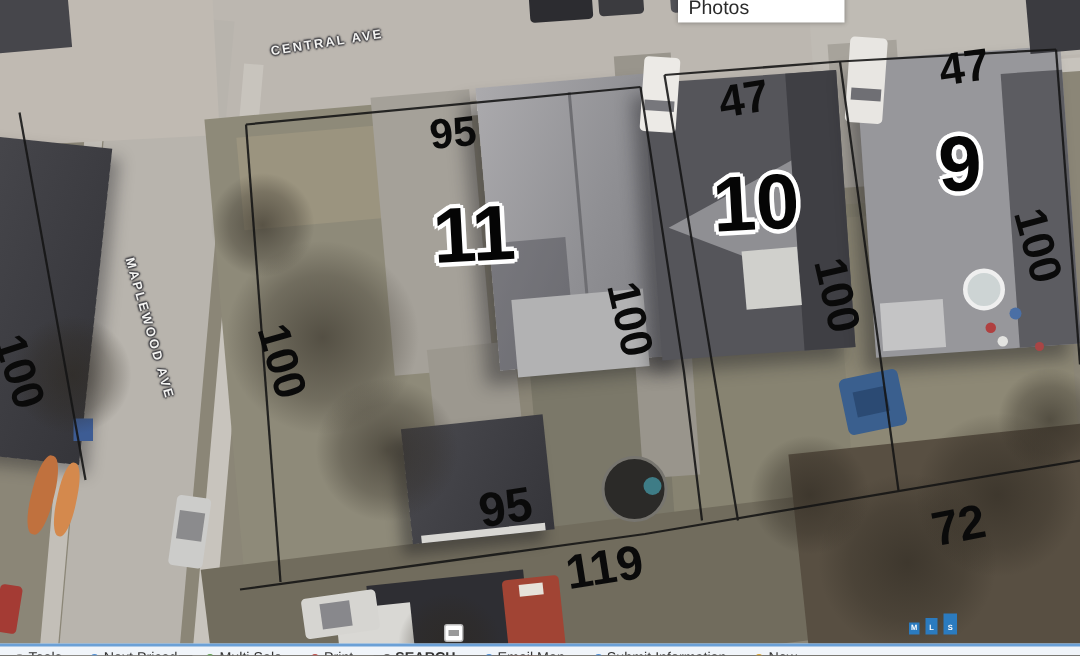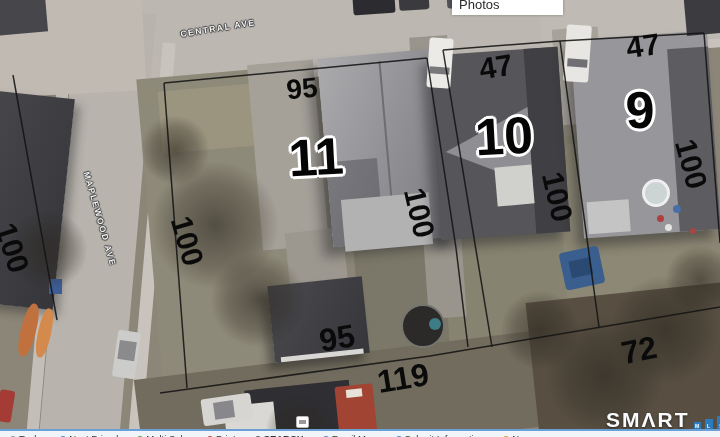--- a/index.html
+++ b/index.html
@@ -173,21 +173,20 @@
   <div class="dim" style="left:639px;top:350px;--r:-11deg;font-size:32px;">72</div>
   <div class="dim" style="left:12px;top:248px;--r:72deg;font-size:30px;">100</div>
 
   <div class="photos-btn">Photos</div>
 
   <div class="mini-icon">
       <span></span>
     </div>
 
   <div class="logo">
-    <span class="brand">SMΛRT</span>
     <span class="sq" style="width: 7px; height: 8px; background-color: rgb(43, 123, 191);">M</span>
     <span class="sq" style="width: 8px; height: 11px; background-color: rgb(43, 123, 191);">L</span>
     <span class="sq" style="width: 9px; height: 14px; background-color: rgb(43, 123, 191);">S</span>
   </div>
 
   <div class="legend">
     <span class="leg">
       <span class="dot" style="background-color: rgb(154, 154, 154);"></span>
       <span>Tools</span>
       </span>

